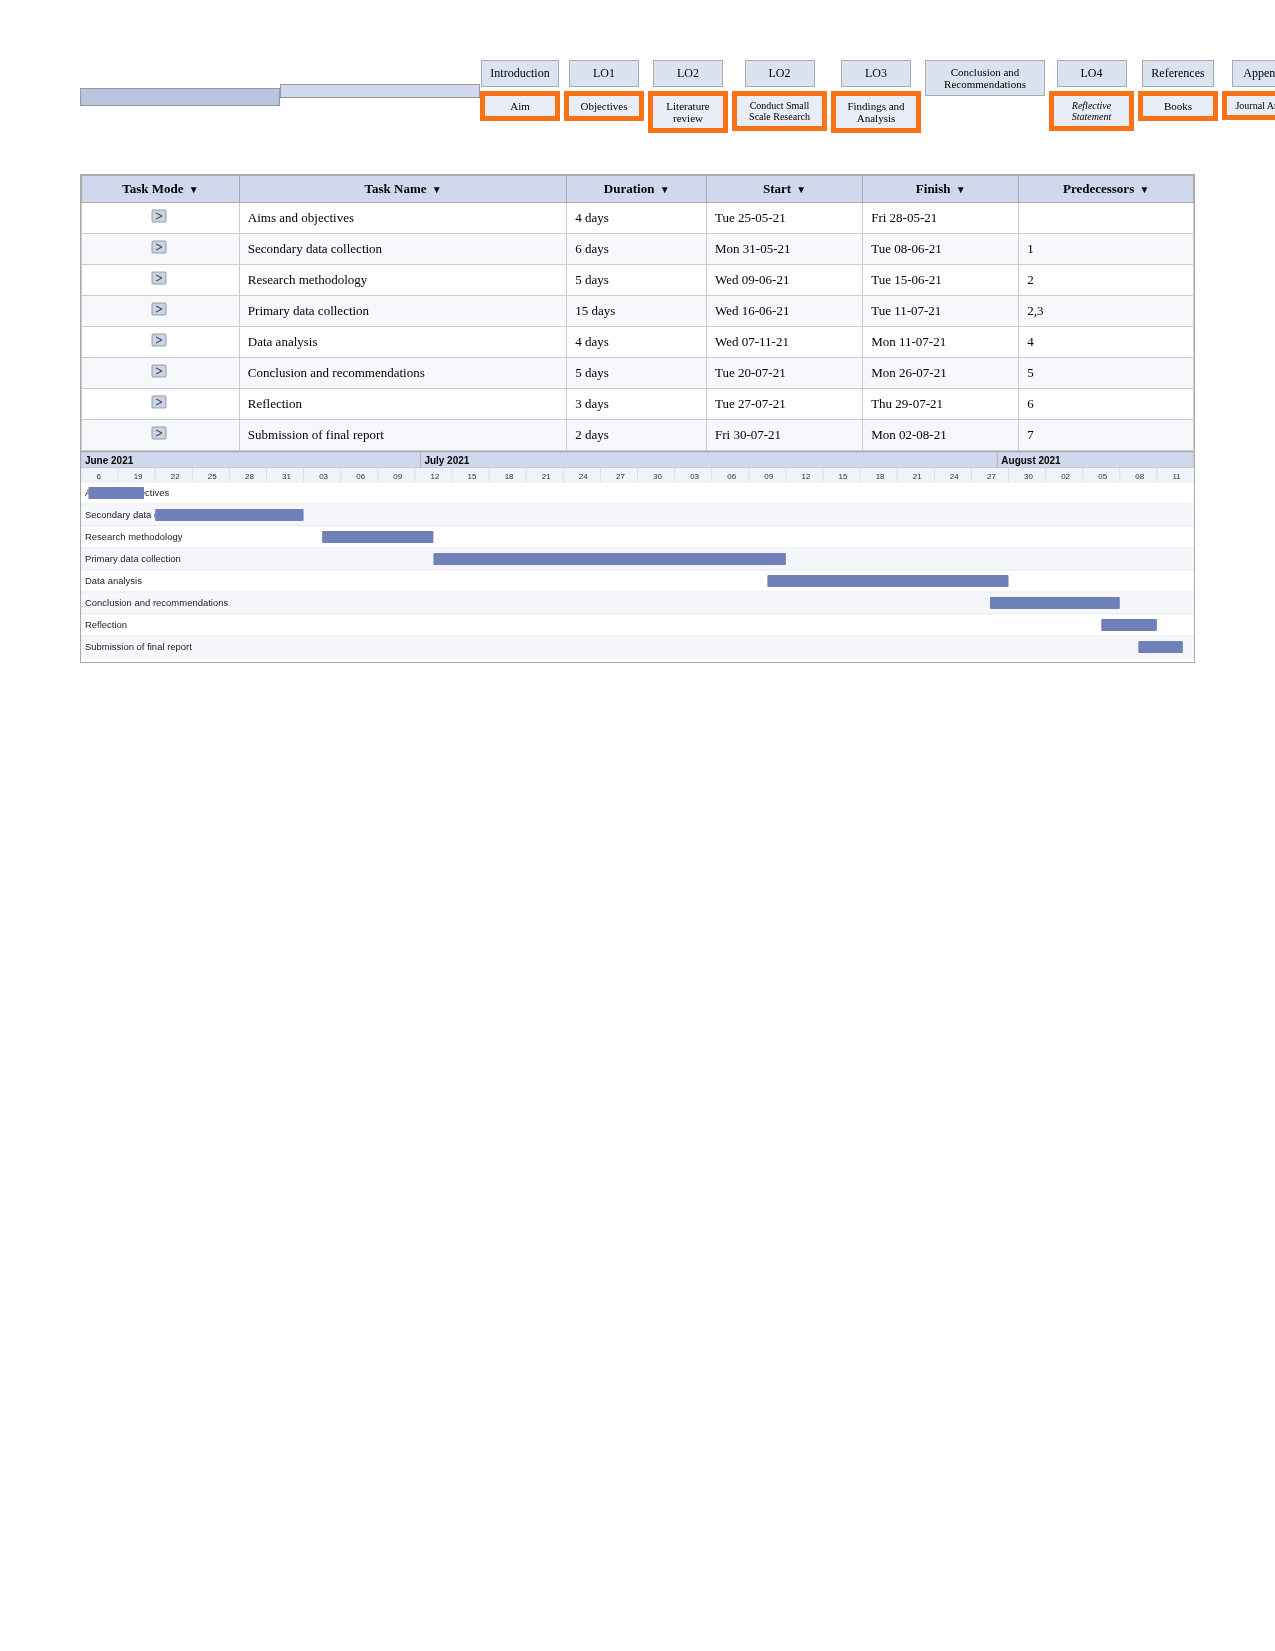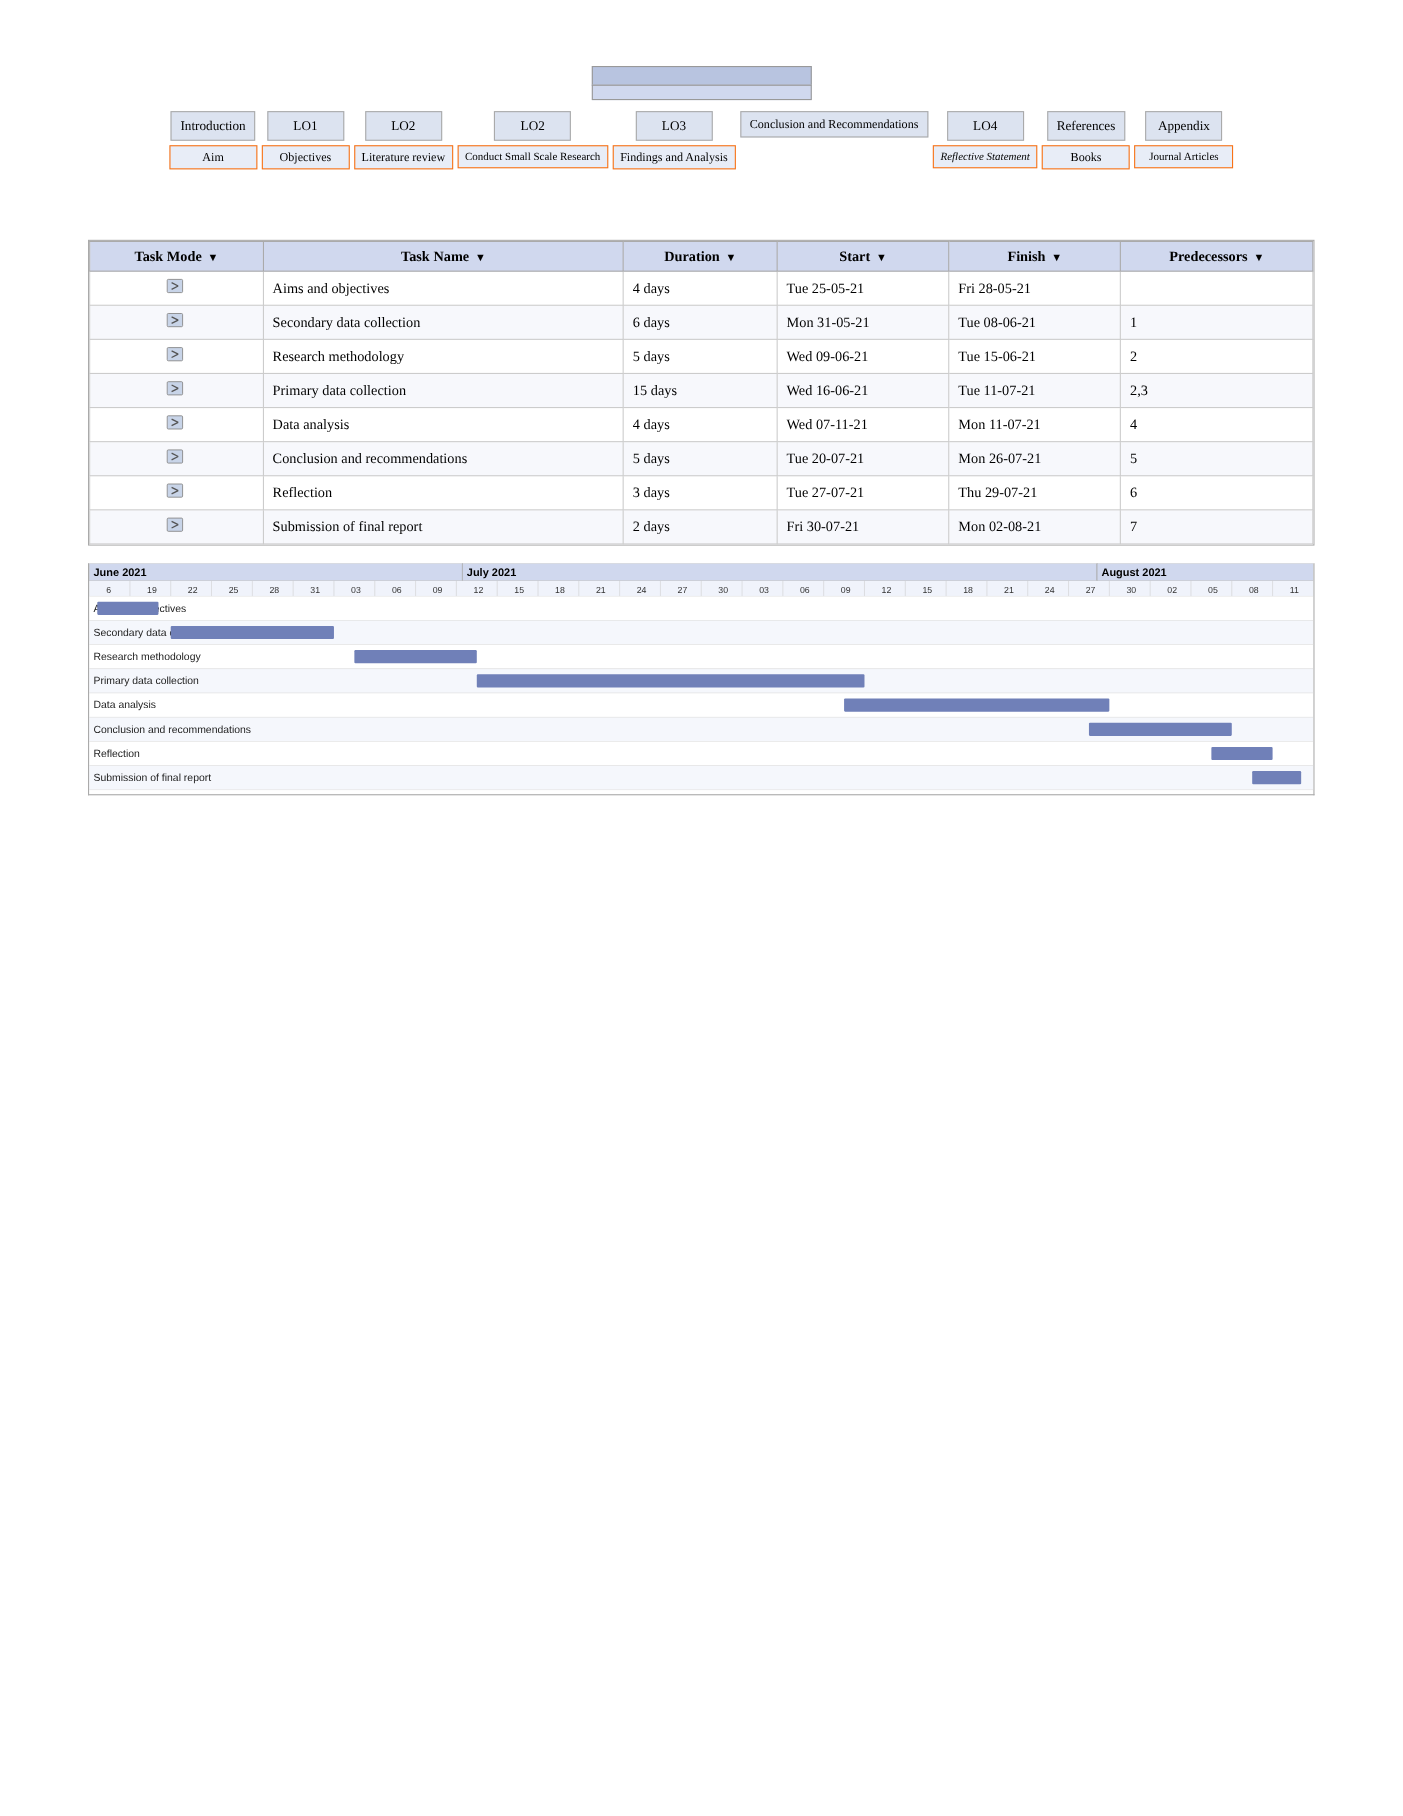--- a/index.html
+++ b/index.html
@@ -9,23 +9,22 @@
       font-size: 15px;
       color: #000;
       width: 1275px;
       min-height: 1651px;
       padding: 60px 80px;
     }
 
     
     .org-chart-container {
       display: flex;
-      flex-direction: column;
       align-items: center;
-      margin-bottom: 64px;
+      margin-bottom: 41px;
     }
     .org-root {
       background: #b8c4e0;
       border: 1px solid #999;
       padding: 8px 28px;
       font-size: 16px;
       font-weight: bold;
       text-align: center;
       min-width: 200px;
       margin-bottom: 0;
@@ -56,21 +55,21 @@
     }
     .org-node.wide { min-width: 110px; }
     .org-col {
       display: flex;
       flex-direction: column;
       align-items: center;
       gap: 4px;
     }
     .org-child-node {
       background: #e8edf7;
-      border: 1px solid #f97316;
+      border: 5px solid #f97316;
       padding: 4px 6px;
       font-size: 11px;
       text-align: center;
       min-width: 80px;
     }
 
     
     .gantt-desc {
       margin: 30px 0 20px 0;
       font-size: 15px;
@@ -78,21 +77,21 @@
       text-align: justify;
     }
     .gantt-desc .bold-italic {
       font-weight: bold;
       font-style: italic;
     }
 
     
     .gantt-table-wrap {
       border: 1px solid #aaa;
-      margin-bottom: 16px;
+      margin-bottom: 0;
       overflow: hidden;
     }
     .gantt-table {
       width: 100%;
       border-collapse: collapse;
       font-size: 13px;
     }
     .gantt-table th {
       background: #d0d8ee;
       border: 1px solid #aaa;

